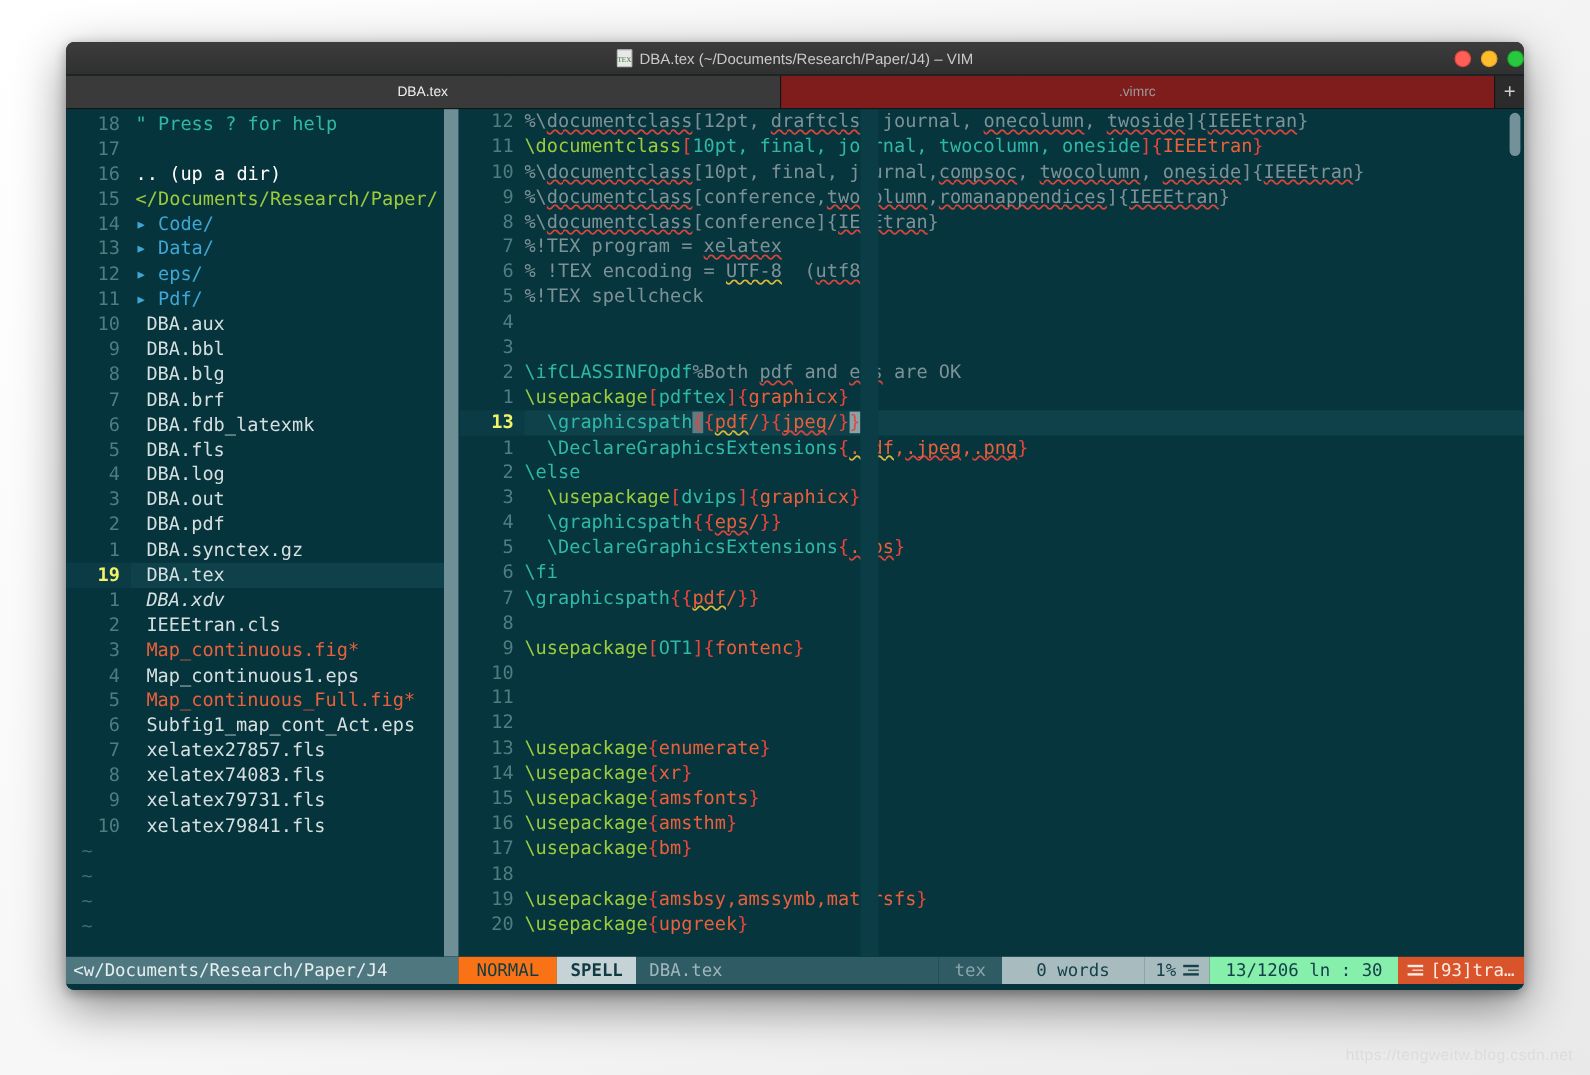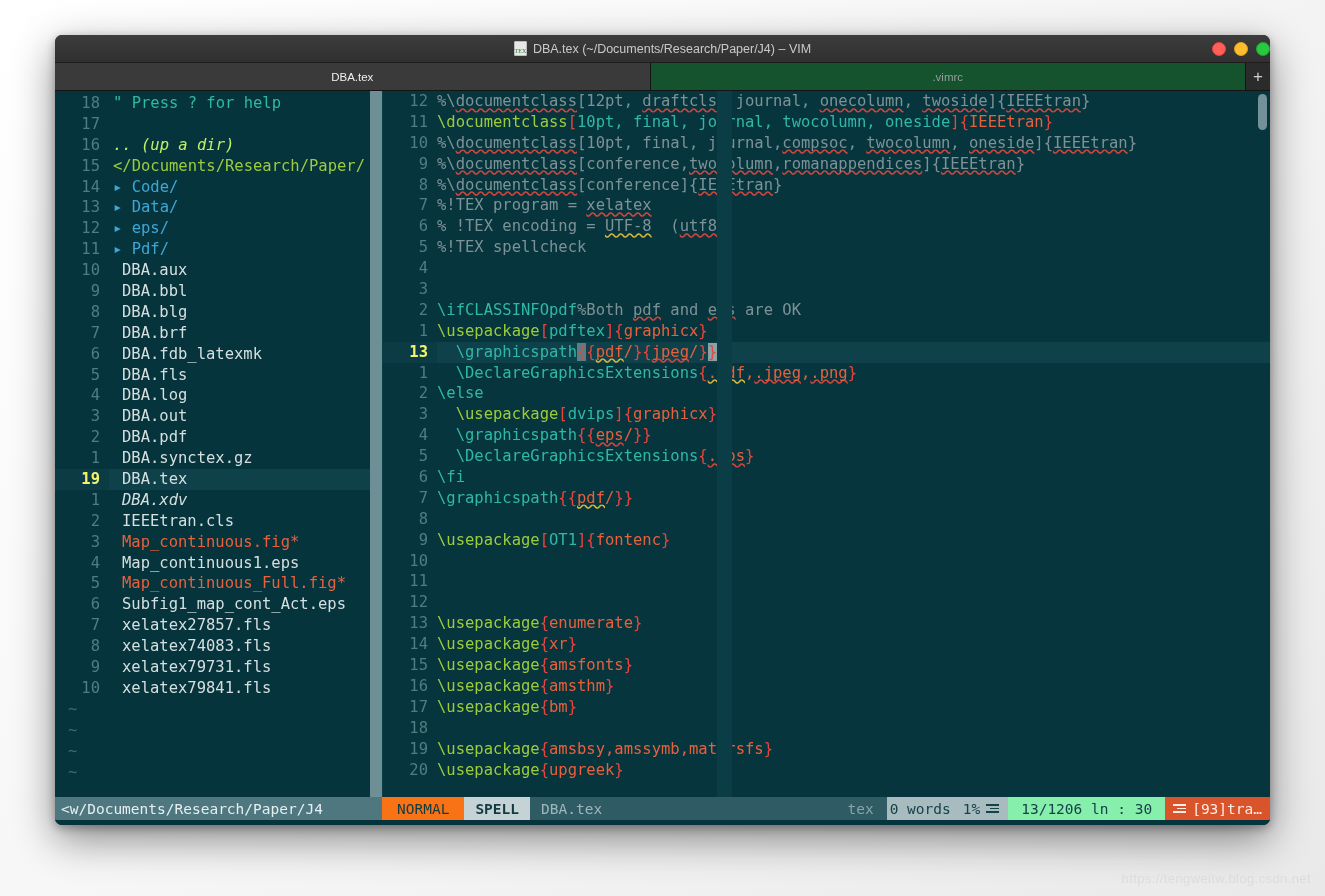--- a/index.html
+++ b/index.html
@@ -41,21 +41,21 @@
   }
   
   .tabbar{height:27px;background:#232323;display:flex;align-items:stretch;
           border-bottom:1px solid #141414;}
   .tab{
     flex:1;display:flex;align-items:center;justify-content:center;
     font-family:"Liberation Sans",sans-serif;font-size:11.5px;
     border-right:1px solid #141414;cursor:default;
   }
   .tab.active{background:#3a3a3a;color:#efefef;}
-  .tab.inactive{background:#14532d;color:#9b9b9b;}
+  .tab.inactive{background:#7f1d1d;color:#9b9b9b;}
   .tab-plus{
     width:24px;display:flex;align-items:center;justify-content:center;
     background:#2b2b2b;color:#cfcfcf;font-size:17px;font-weight:300;
     font-family:"Liberation Sans",sans-serif;
   }
   
   .vimbody{display:flex;height:706px;background:#06343c;position:relative;}
   
   .tree{
     width:327px;background:#06343c;position:relative;flex:0 0 327px;
@@ -77,21 +77,21 @@
   }
   .ln{
     width:45px;text-align:right;padding-right:9px;color:#4e7d84;
     flex:0 0 45px;font-size:15.5px;
   }
   .ln.cur{color:#f3f36a;font-weight:bold;}
   .row.curline{background:#0e414a;}
   .row.curline .ln.cur{background:#0b3b44;}
   .tree .row .txt{color:#d6dfe0;}
   .c-help{color:#2fb8a8;}
-  .c-up{color:#bef264;font-style:italic;}
+  .c-up{color:#ffffff;}
   .c-root{color:#9ccc3c;}
   .c-dir{color:#3ea7d6;}
   .c-exec{color:#e8603c;text-align:right;}
   .tilde{color:#3c6d76;padding-left:13px;font-size:15.5px;}
   
   .k-cmd{color:#9ccc3c;}
   .k-opt{color:#e8453c;}
   .k-arg{color:#2fb8a8;}
   .k-brace{color:#e8453c;}
   .k-argo{color:#e8603c;}
@@ -103,21 +103,21 @@
   .cursor{background:#8aa3a9;color:#e8453c;}
   
   .statusline{display:flex;height:23px;align-items:stretch;font-size:14.5px;}
   .st{display:flex;align-items:center;white-space:pre;}
   .st-tree{background:#4e7780;color:#e6eef0;padding:0 6px;width:327px;
            box-sizing:border-box;flex:0 0 327px;}
   .st-mode{background:#f97316;color:#113b42;padding:0 15px;font-weight:normal;}
   .st-spell{background:#c6d3d6;color:#113b42;padding:4px 11px;font-weight:bold;}
   .st-file{background:#2e5b64;color:#9fb7bc;padding:0 11px;flex:1;}
   .st-ft{background:#2e5b64;color:#8aa5ab;padding:0 13px;}
-  .st-words{background:#a8bcc0;color:#15414a;padding:0 3px;}
+  .st-words{background:#a8bcc0;color:#15414a;padding:0 29px;}
   .st-pct{background:#a8bcc0;color:#15414a;padding:0 9px;display:flex;
           align-items:center;gap:6px;}
   .st-pos{background:#86efac;color:#15414a;padding:0 13px;}
   .st-warn{background:#d9532b;color:#fdece6;padding:0 8px;display:flex;
            align-items:center;gap:6px;}
   .hamb{display:inline-flex;flex-direction:column;gap:2px;}
   .hamb i{display:block;width:13px;height:1.7px;background:currentColor;}
   .hamb.small i:nth-child(2){width:9px;margin-left:4px;}
   .cmdline{height:24px;background:#06343c;color:#bccccf;font-size:15px;
            display:flex;align-items:center;padding-left:7px;white-space:pre;}

